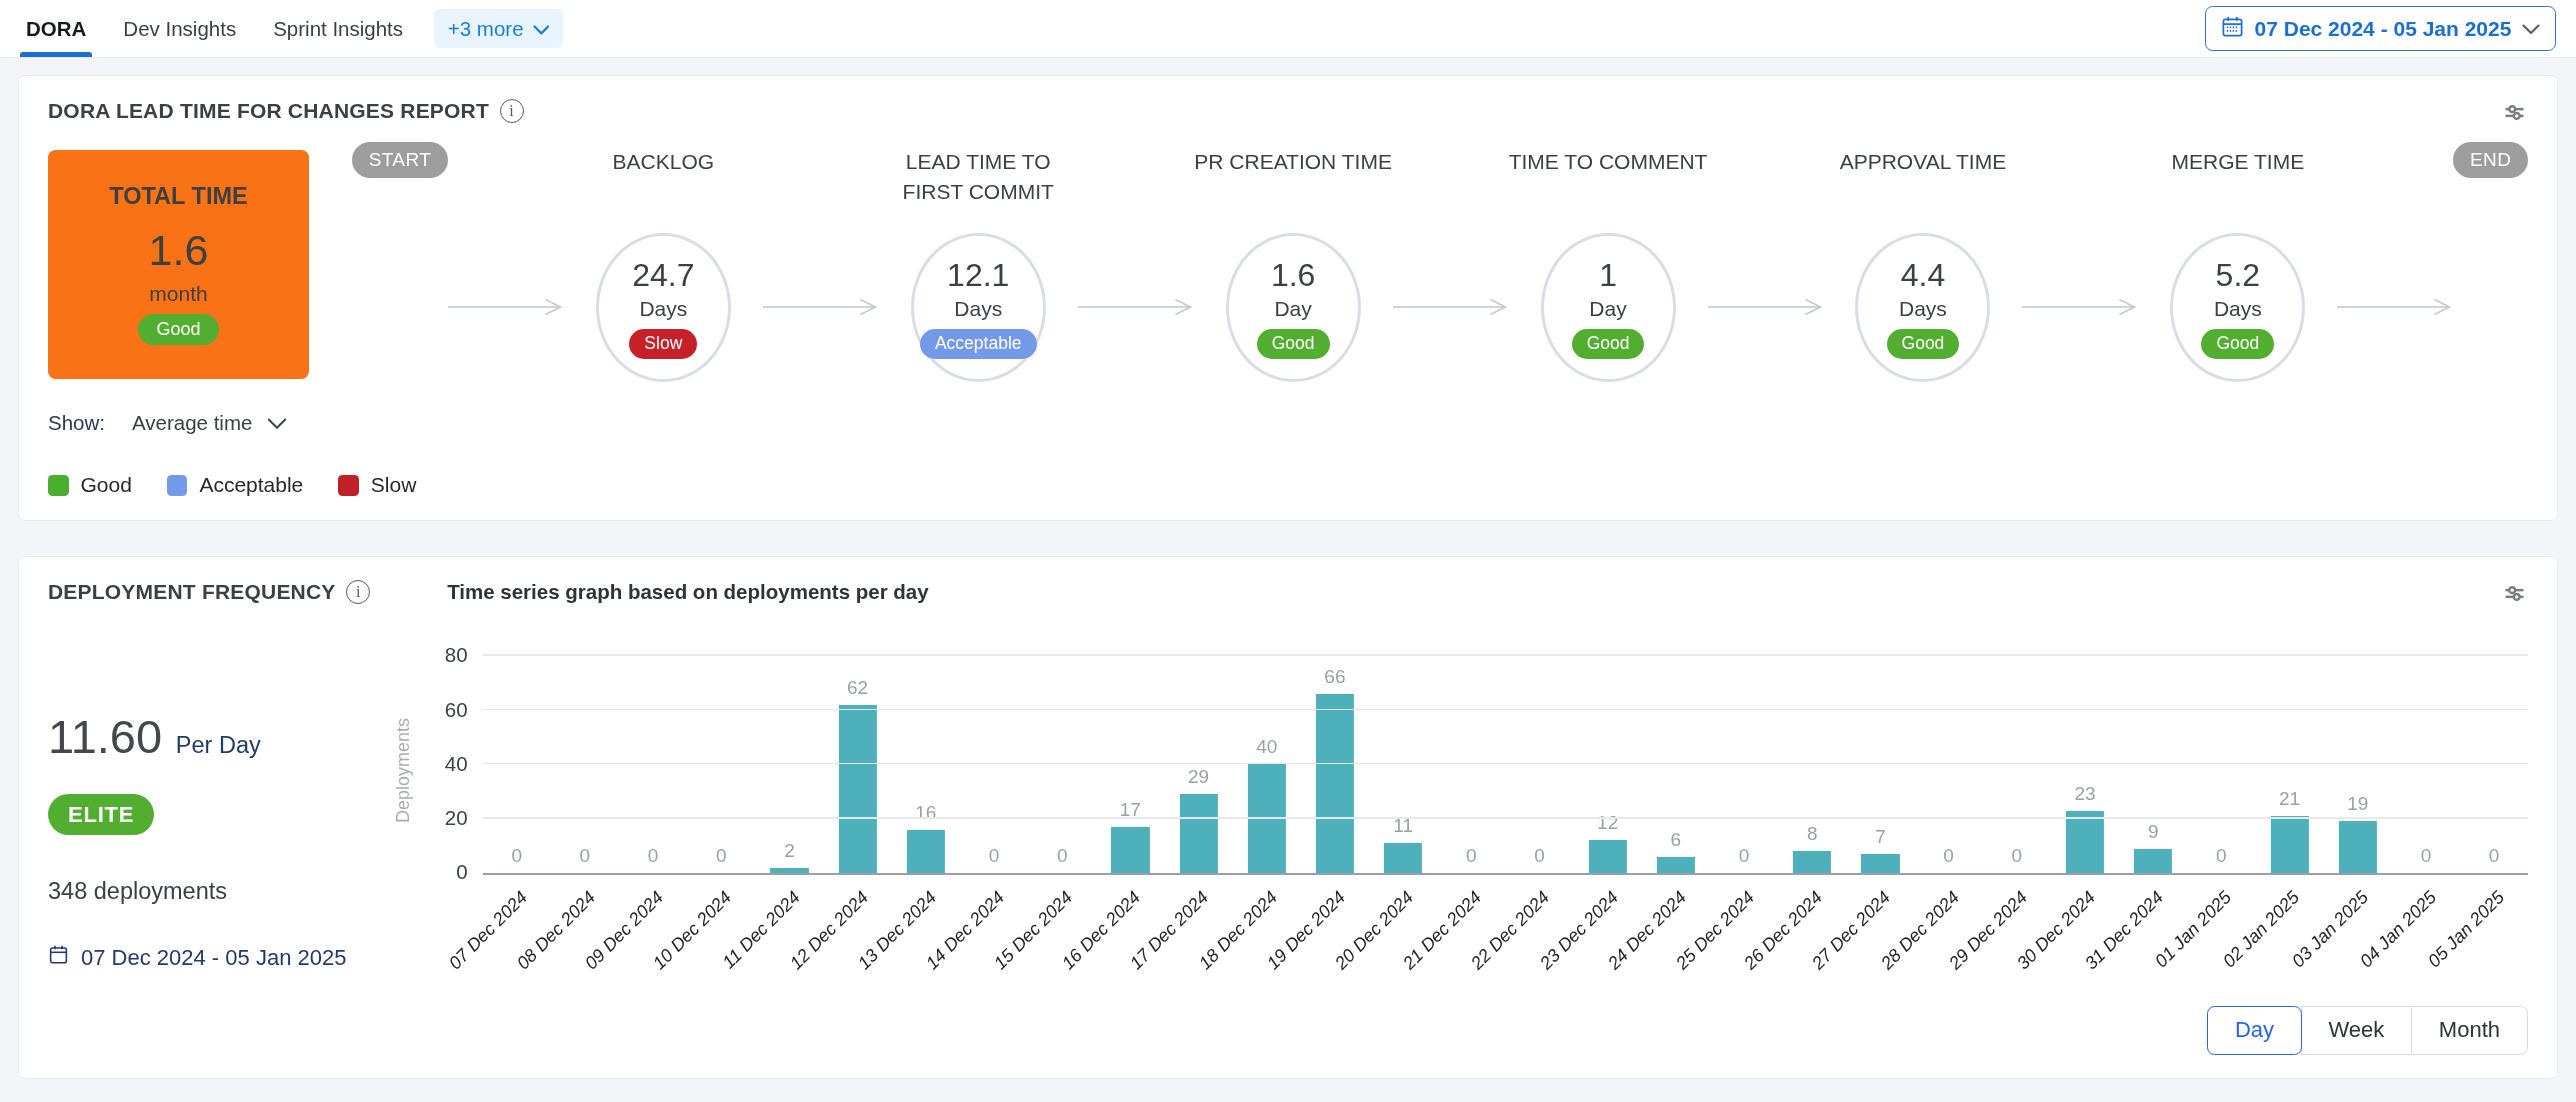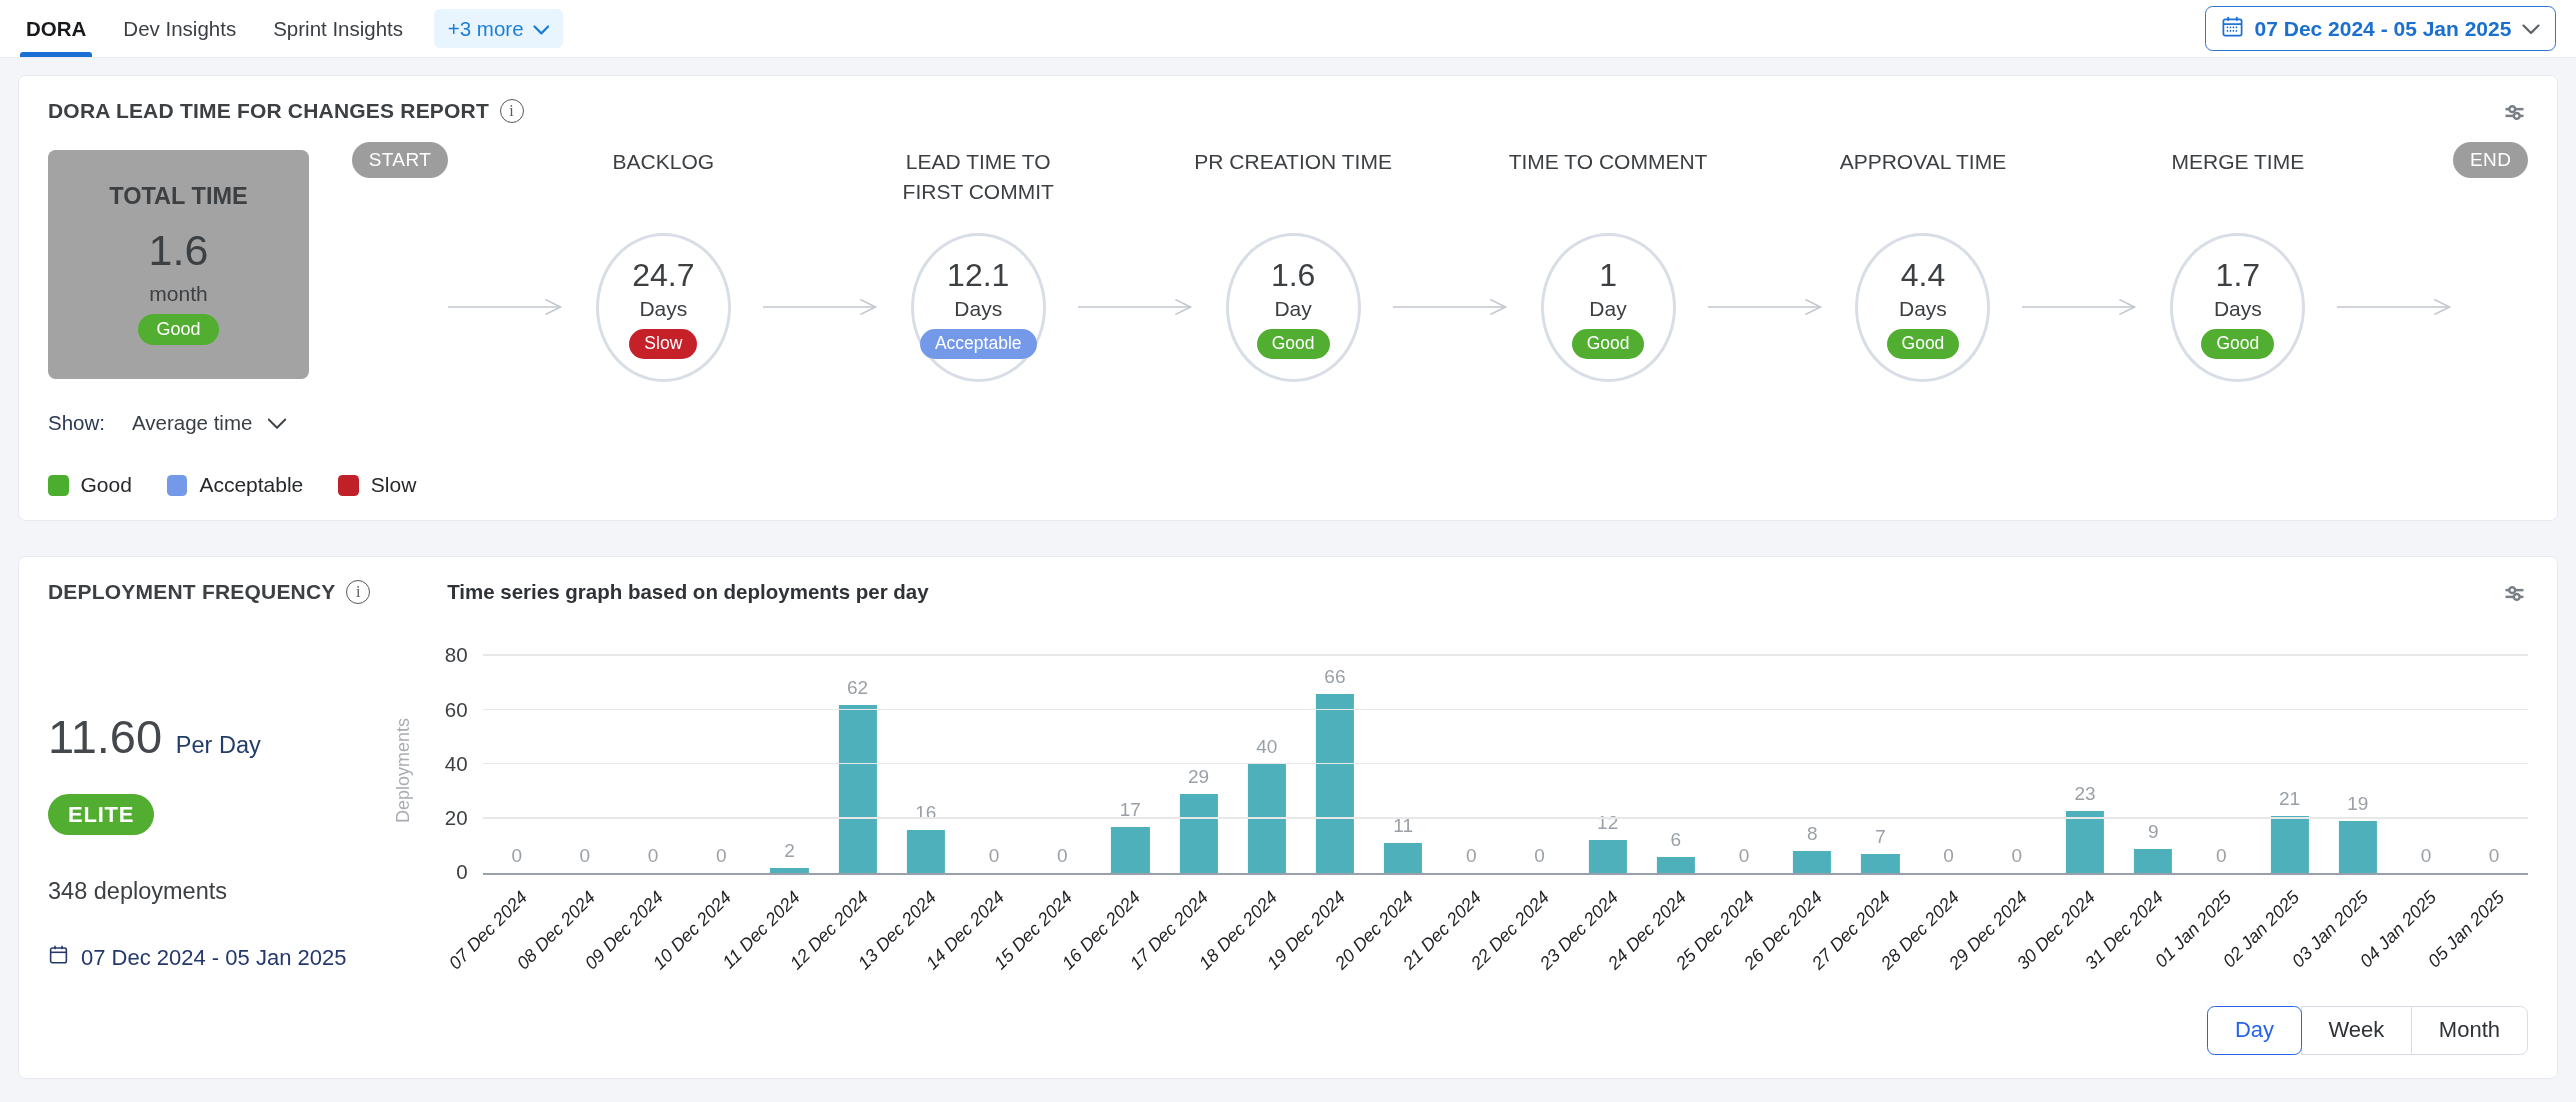--- a/index.html
+++ b/index.html
@@ -48,21 +48,21 @@
   .info-icon {
     width:24px; height:24px; border:1.9px solid #55585c; border-radius:50%;
     display:flex; align-items:center; justify-content:center;
     font-size:16px; color:#55585c; font-family:"Liberation Serif", serif;
   }
   .sliders-icon { cursor:pointer; }
   
   .flow-row { display:flex; align-items:flex-start; margin-top:13.7px; }
   .total-card {
     width:261px; height:229px; margin-top:7.6px; flex:none;
-    background:#a3a3a3; border-radius:7.6px;
+    background:#f97316; border-radius:7.6px;
     display:flex; flex-direction:column; align-items:center; justify-content:center; gap:7.6px;
   }
   .total-title { font-size:23.5px; font-weight:700; color:#3d4043; }
   .total-value { font-size:43px; color:#3d4043; margin-top:7.6px; }
   .total-unit { font-size:21px; color:#3d4043; }
   .pill {
     display:inline-block; color:#fff; font-size:18px;
     padding:5.3px 18px; border-radius:758px;
   }
   .pill-good { background:#52ae30; }
@@ -297,21 +297,21 @@
         <div class="flow-arrow">
           <svg width="100%" height="18" viewBox="0 0 100 24" preserveAspectRatio="none">
             <line x1="0" y1="12" x2="96" y2="12" stroke="#c2c7cf" stroke-width="2"></line>
             <polyline points="84,2 97,12 84,22" fill="none" stroke="#c2c7cf" stroke-width="2"></polyline>
           </svg>
         </div>
 
         <div class="stage">
           <div class="stage-label">MERGE TIME</div>
           <div class="stage-circle">
-            <div class="stage-value">1.7</div>
+            <div class="stage-value">5.2</div>
             <div class="stage-unit">Days</div>
             <div class="pill pill-good stage-pill">Good</div>
           </div>
         </div>
 
         <div class="flow-arrow">
           <svg width="100%" height="18" viewBox="0 0 100 24" preserveAspectRatio="none">
             <line x1="0" y1="12" x2="96" y2="12" stroke="#c2c7cf" stroke-width="2"></line>
             <polyline points="84,2 97,12 84,22" fill="none" stroke="#c2c7cf" stroke-width="2"></polyline>
           </svg>

